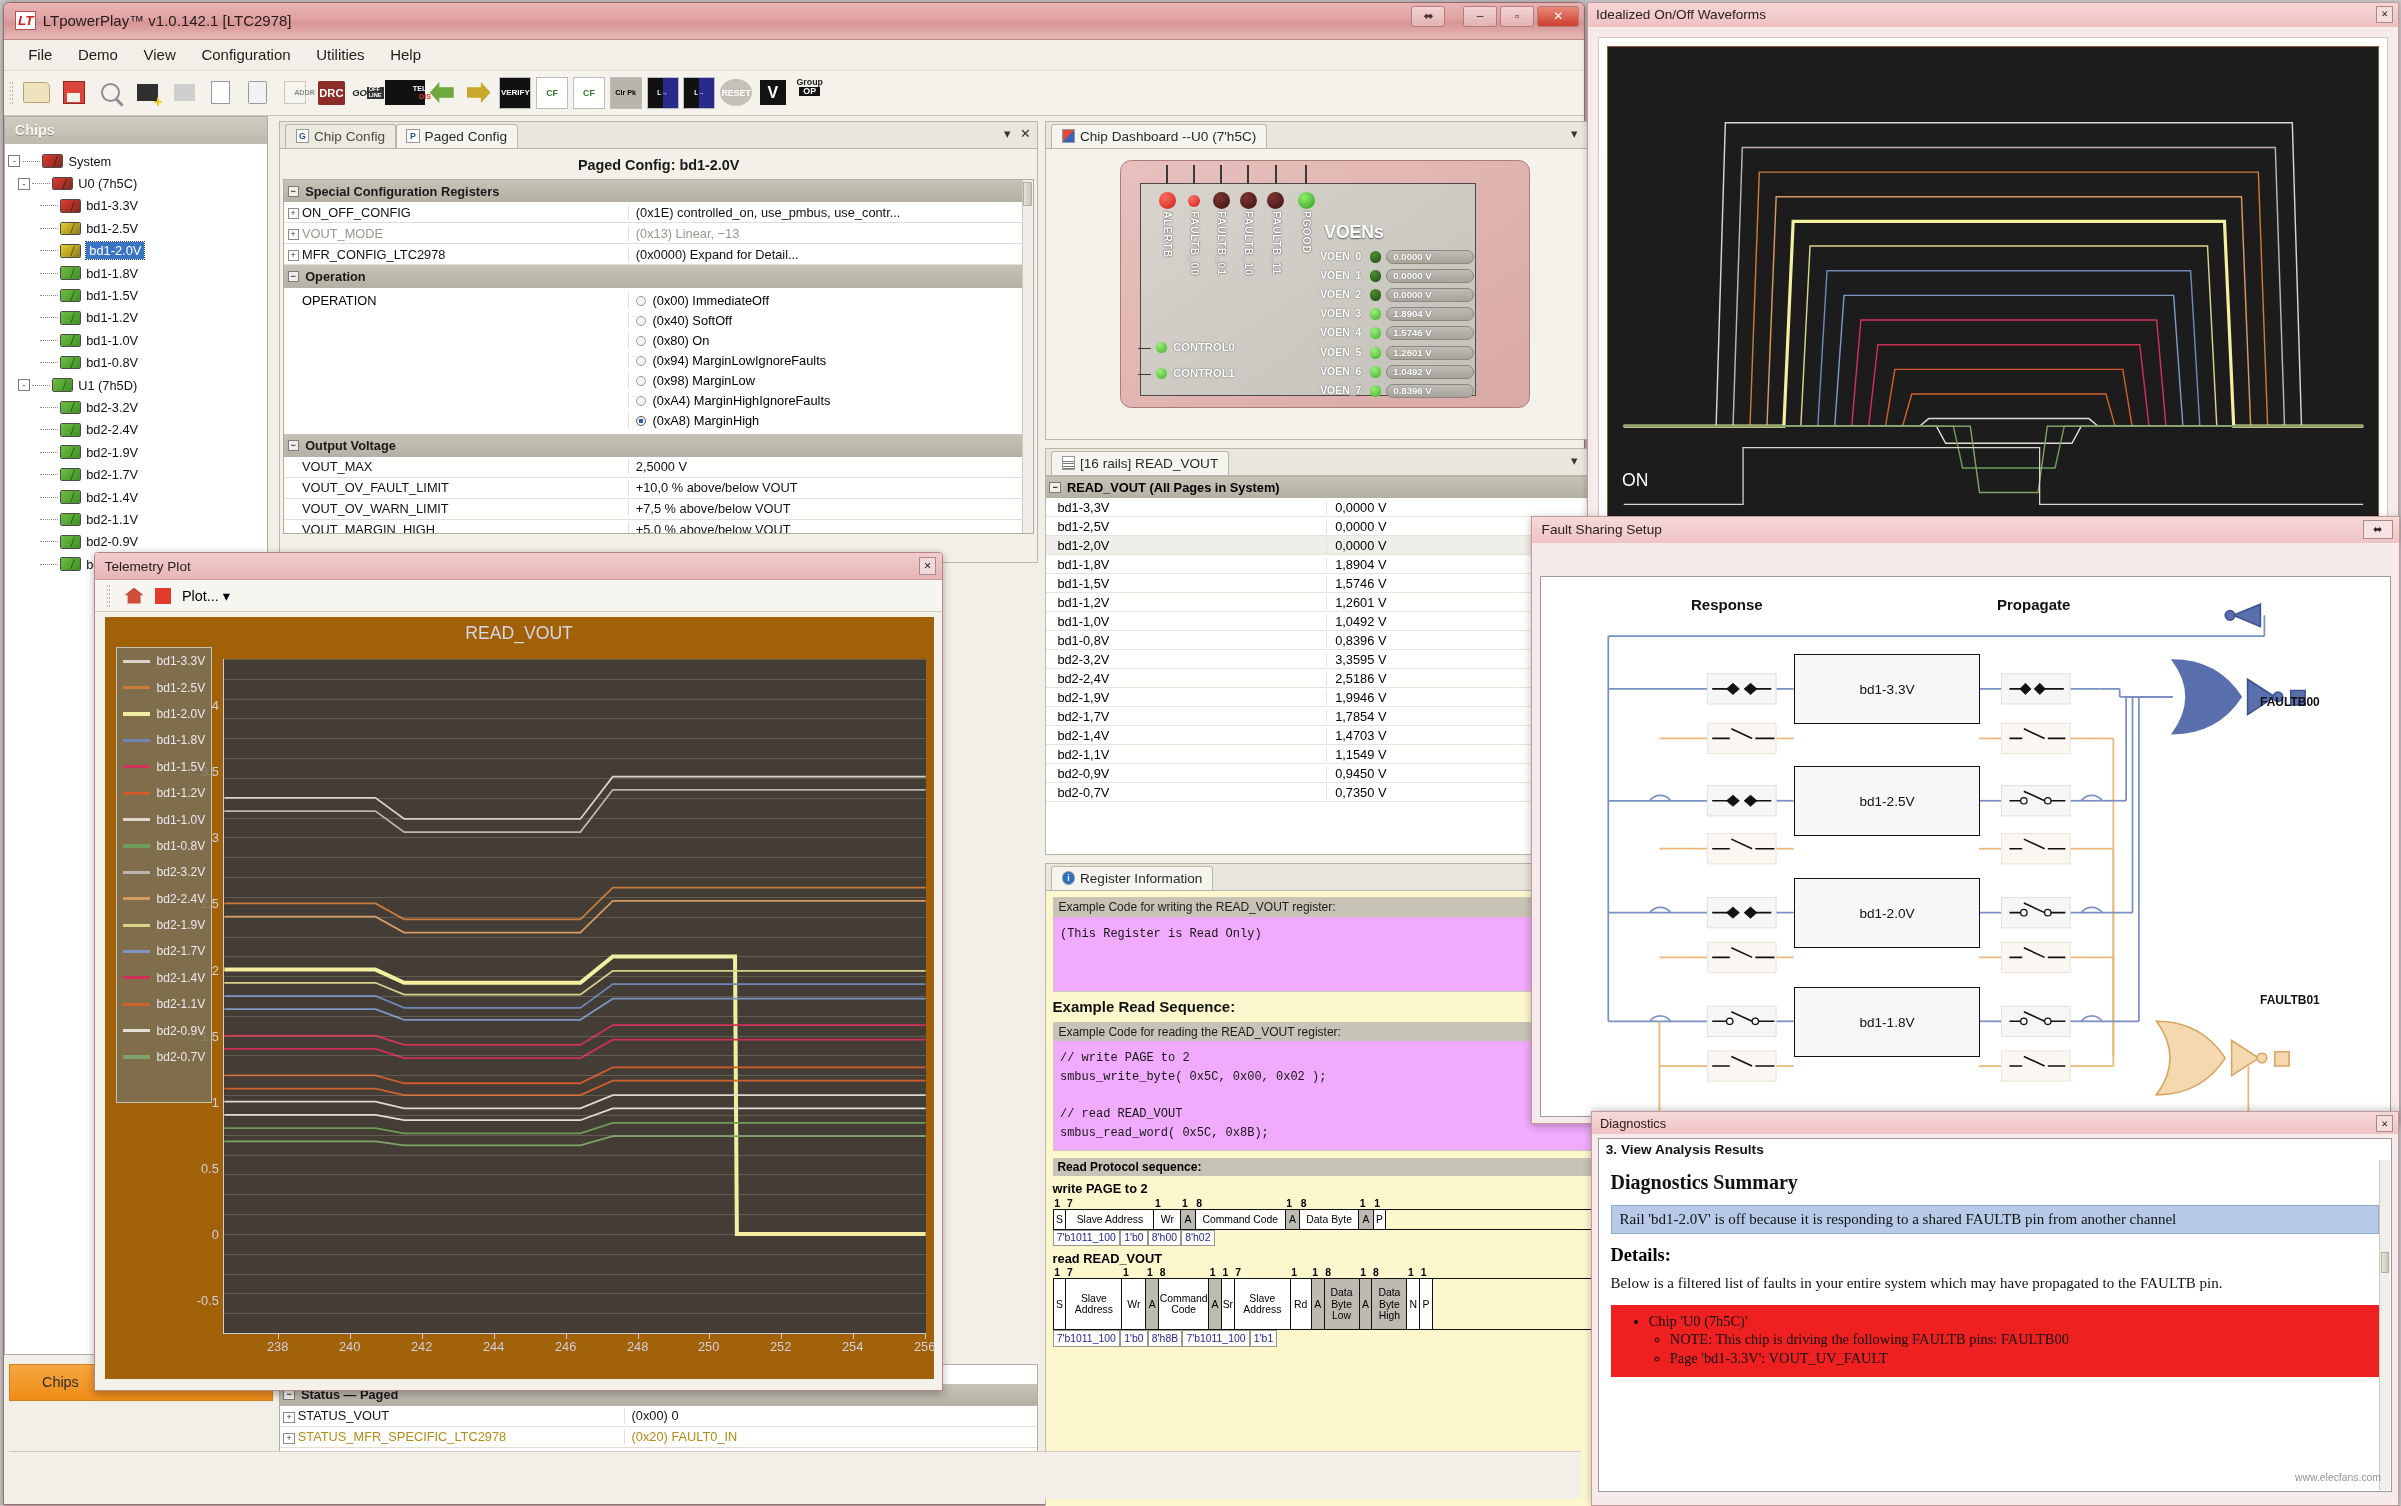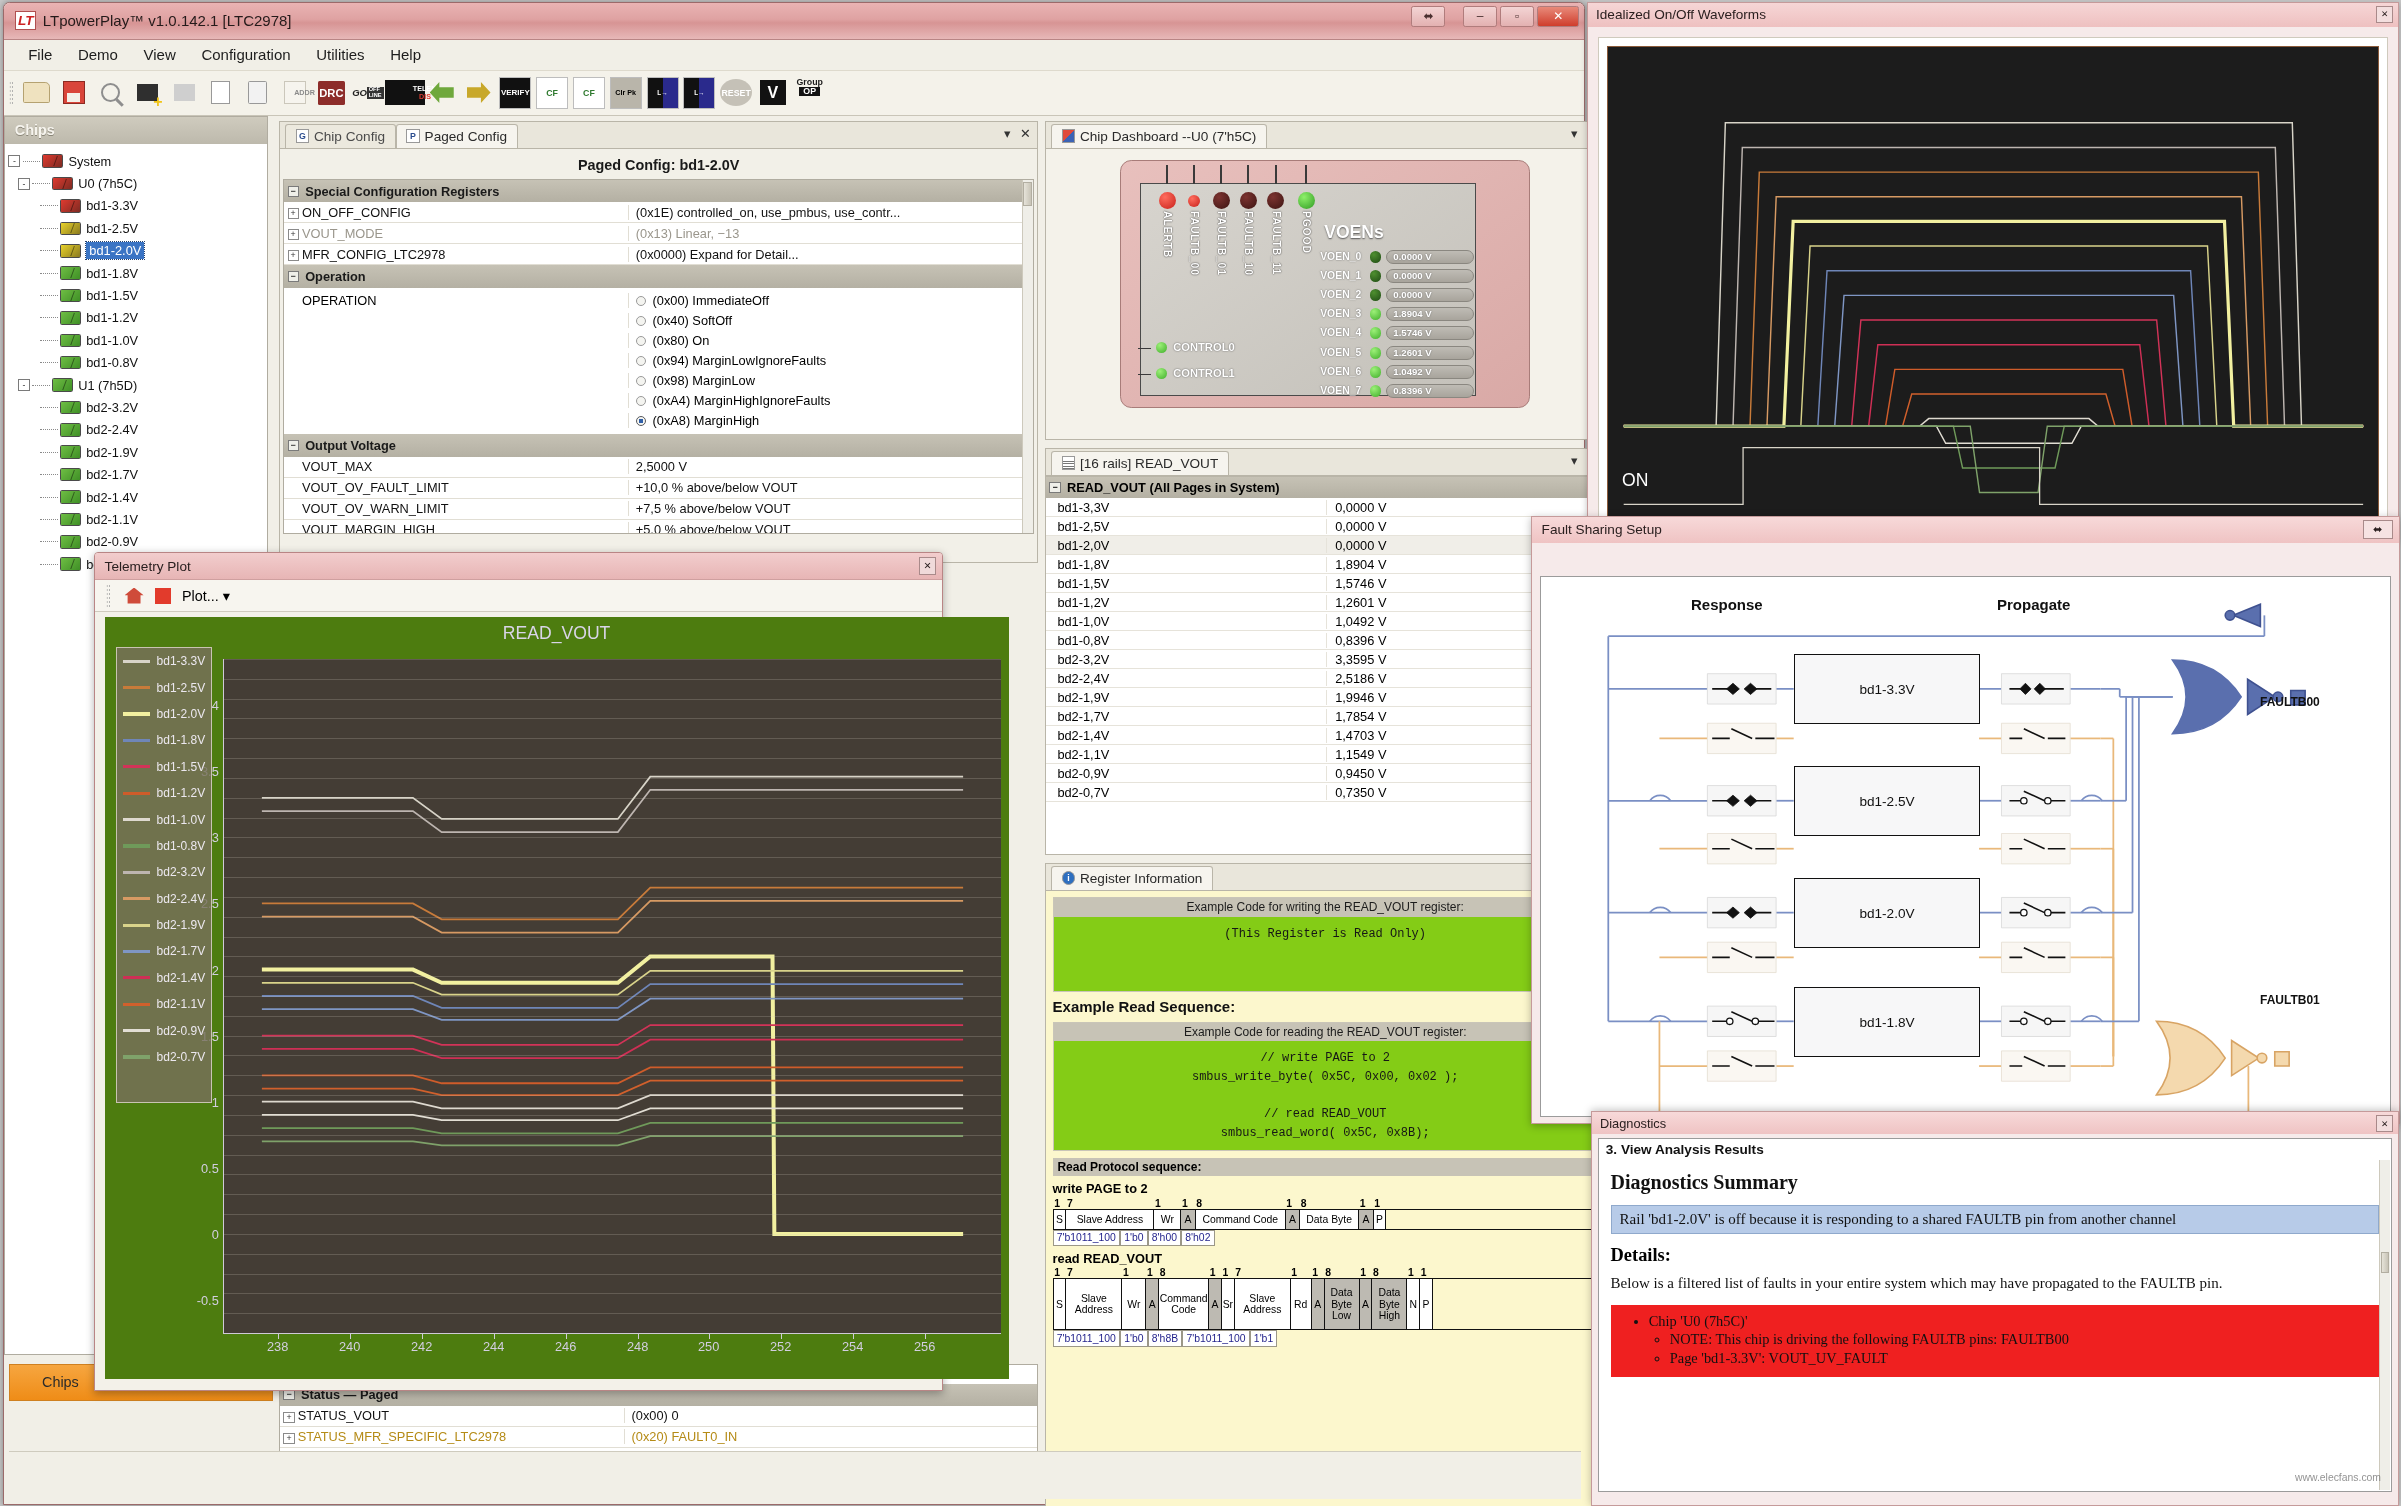--- a/index.html
+++ b/index.html
@@ -157,21 +157,21 @@
   #telemetry .wtitle{ height:27px; border-radius:3.2px 3.2px 0 0;
      background:linear-gradient(to bottom,#f2cdcd,#e7b5b5);
      display:flex;align-items:center;padding-left:9.6px;font-size:13.6px;color:#2a2020;
      border-bottom:0.8px solid #cf9f9f;position:relative;}
   #telemetry .wbtn{position:absolute;right:5.6px;top:4px;width:17.6px;height:17.6px;border:0.8px solid #a98a8a;
                    background:#f0dada;font-size:9.6px;display:flex;align-items:center;justify-content:center;}
   #telemetry .ptoolbar{ height:32px; background:#f7f5ef; display:flex;align-items:center;gap:11.2px;
                         padding-left:11.2px; border-bottom:0.8px solid #cfcbbe; font-size:14.4px;}
   .ic-home{width:19px;height:16px;background:#cf4b3a;clip-path:polygon(50% 0,100% 48%,84% 48%,84% 100%,16% 100%,16% 48%,0 48%);}
   .ic-stop{width:16px;height:16px;background:#e23b2c;}
-  .plotarea{ position:absolute; left:9.6px; top:64px; width:904px; height:762px; background:#4d7c0f;}
+  .plotarea{ position:absolute; left:9.6px; top:64px; width:829px; height:762px; background:#a16207;}
   .plot-inner{ position:absolute; left:118px; top:42px; right:8px; bottom:45px;
                background:#443d35; border-left:1.6px solid #cfcad8; border-bottom:1.6px solid #cfcad8;}
   .gridline{ position:absolute; left:0; right:0; height:0.8px; background:rgba(210,205,190,.22);}
   .plot-title{ position:absolute; top:6.4px; left:0; right:0; text-align:center;
                color:#d9d5e8; font-size:17.6px;}
   .legend{ position:absolute; left:11.2px; top:30px; width:96px; height:456px;
            background:rgba(120,112,92,.82); border:0.8px solid #c9c4b2; }
   .legend .lrow{ display:flex;align-items:center;height:26.4px;padding-left:6.4px;gap:6.4px;}
   .legend .swatch{ width:27px;height:3.2px; }
   .legend .lname{ color:#ece8ef; font-size:12px; }
@@ -220,21 +220,21 @@
                  font-size:8.8px;line-height:9.6px;text-align:center;margin-right:6.4px;}
   .rv-row{ display:flex; height:19px; align-items:center; border-bottom:0.8px solid #e6e3da;}
   .rv-row .n{ width:280px; padding-left:11.2px;}
   .rv-row .v{ flex:1; padding-left:8px; border-left:0.8px solid #e6e3da;}
   .rv-row.sel{ background:#f0eee8; }
 
   
   #ri-panel{ left:1041px; top:860px; width:560px; height:645px; }
   .ri-body{ background:#fcf7cd; height:calc(100% - 27px); padding:6.4px; font-size:12px;
             overflow:hidden; position:relative;}
-  .code-box{ background:#84cc16; border:0.8px solid #c9c5b8; margin-bottom:6.4px;text-align:center;}
+  .code-box{ background:#f0abfc; border:0.8px solid #c9c5b8; margin-bottom:6.4px;}
   .code-hdr{ background:#c7c3b6; padding:2.4px 4.8px; font-size:12px; color:#1c1c1c;}
   .code-body{ font-family:"Liberation Mono", monospace; font-size:12px; padding:8px 6.4px; color:#161616;
               white-space:pre; line-height:1.55;}
   .ri-h2{ font-size:15px; font-weight:bold; margin:4.8px 0 6.4px; color:#111;}
   .proto-hdr{ background:#c7c3b6; padding:2.4px 4.8px; font-size:12px; font-weight:bold;}
   .proto-cap{ font-size:12.8px; font-weight:bold; margin:4.8px 0 1.6px;}
   .bits{ display:flex; font-size:10.4px; font-weight:bold; }
   .pkt{ display:flex; border:0.8px solid #111; }
   .fld{ border-right:0.8px solid #111; background:#fff; font-size:10.4px;
         display:flex;align-items:center;justify-content:center;text-align:center;line-height:1.1;padding:1.6px;}

